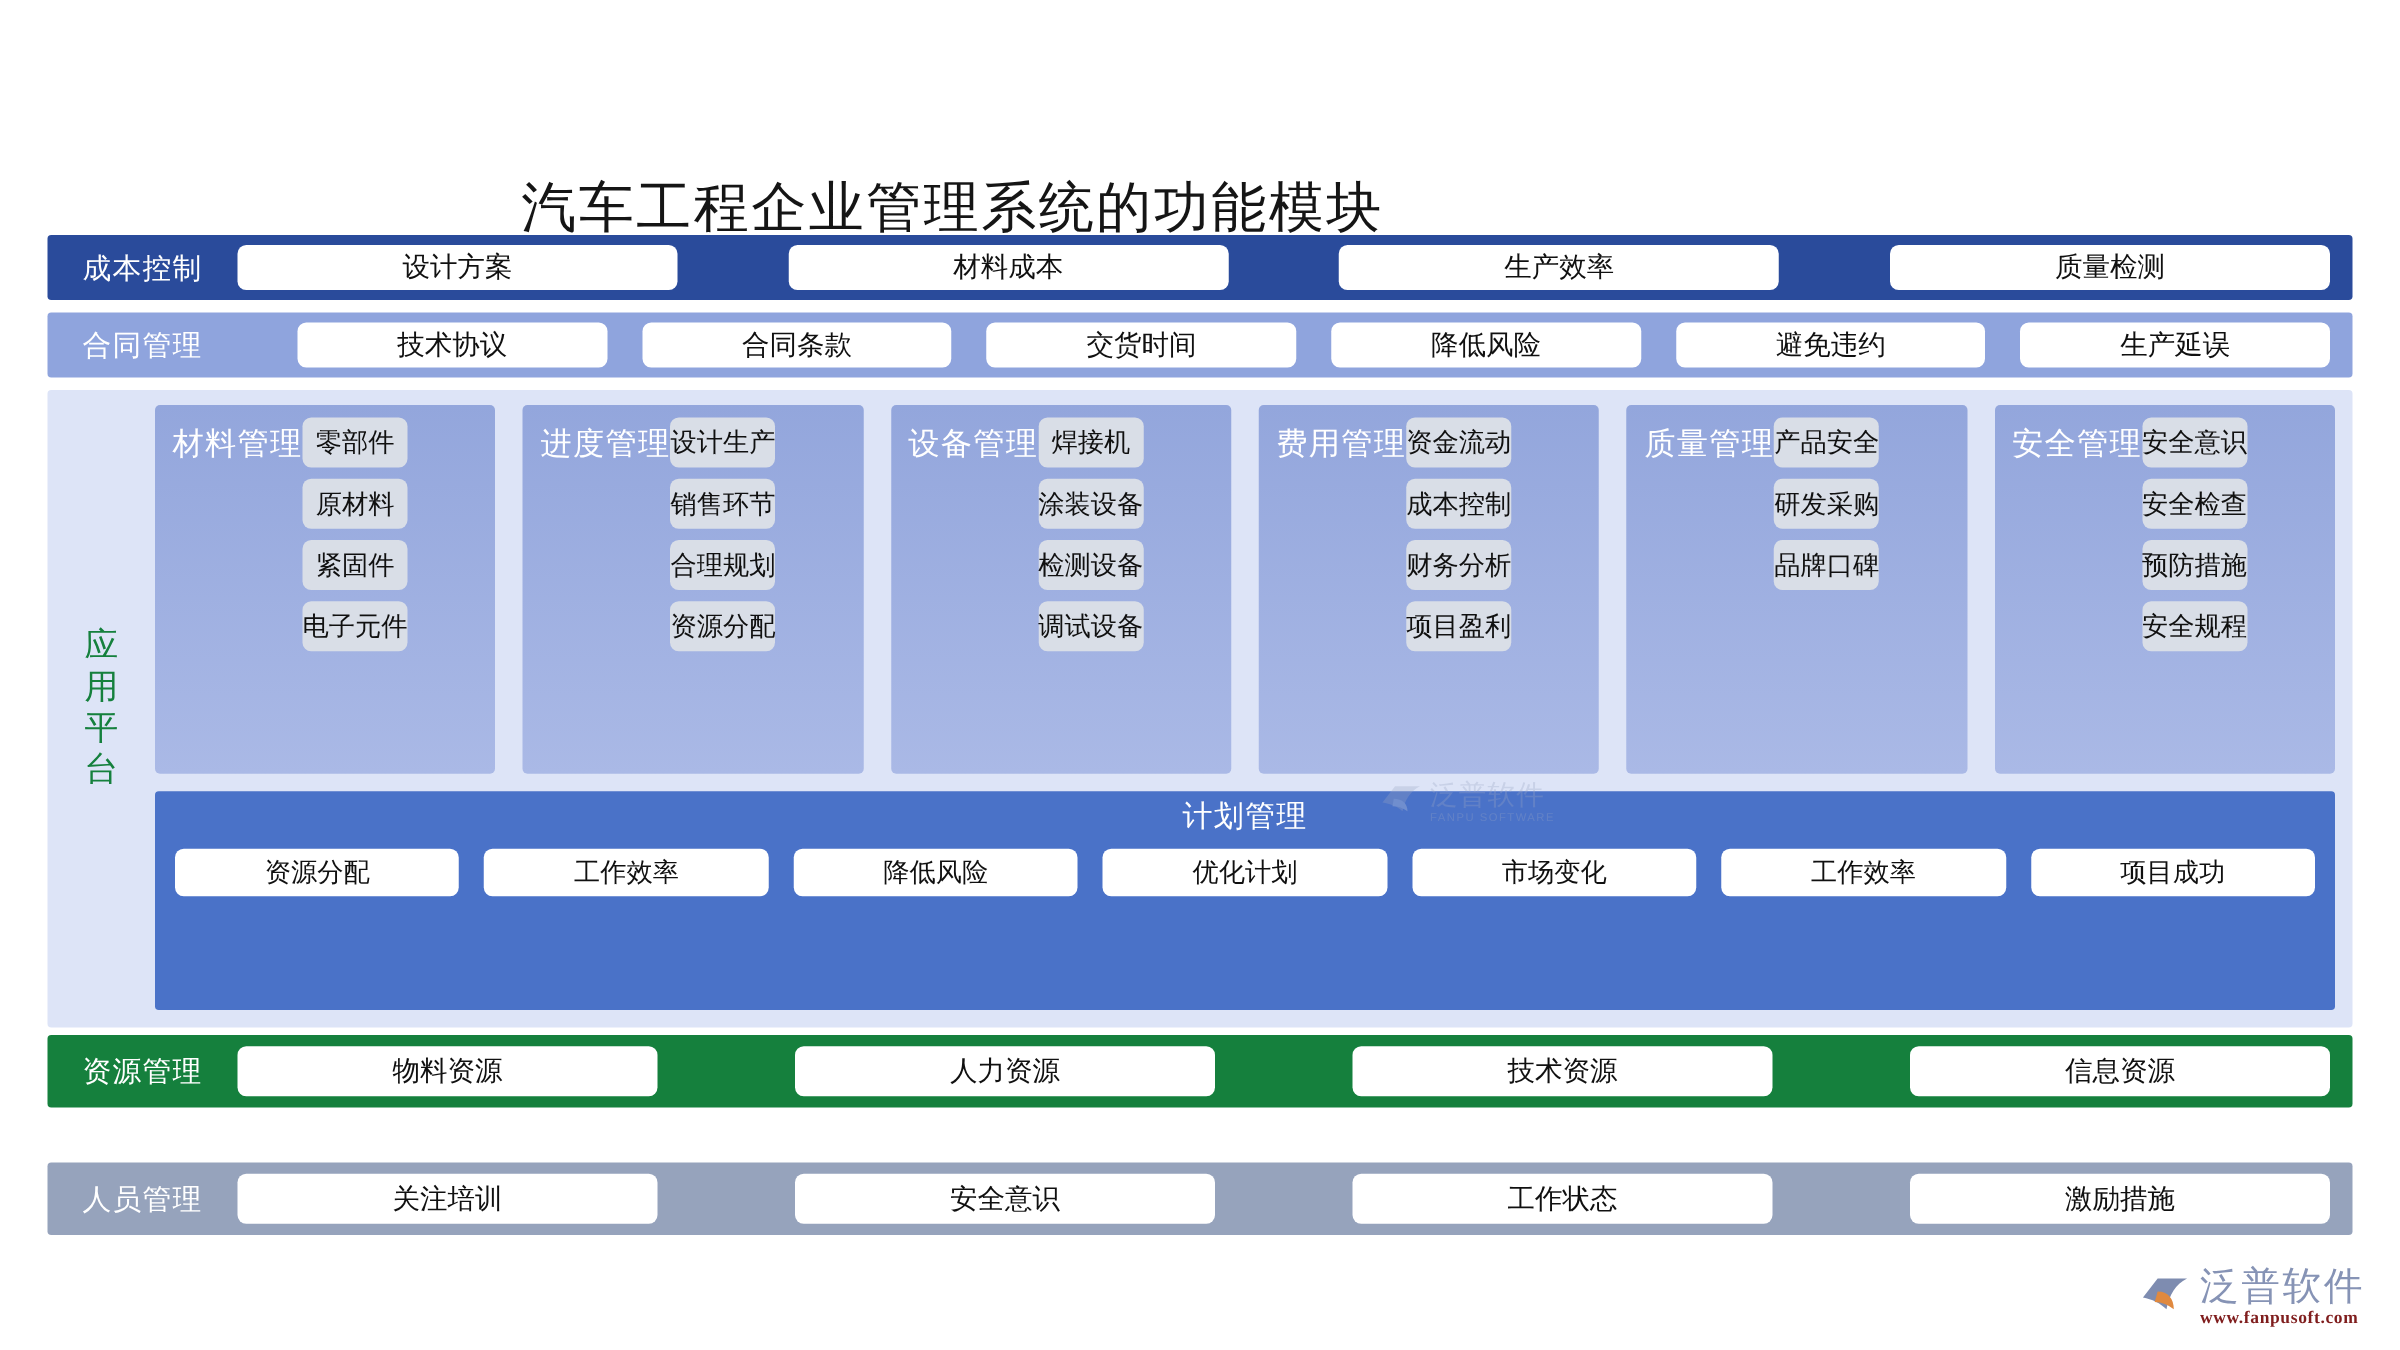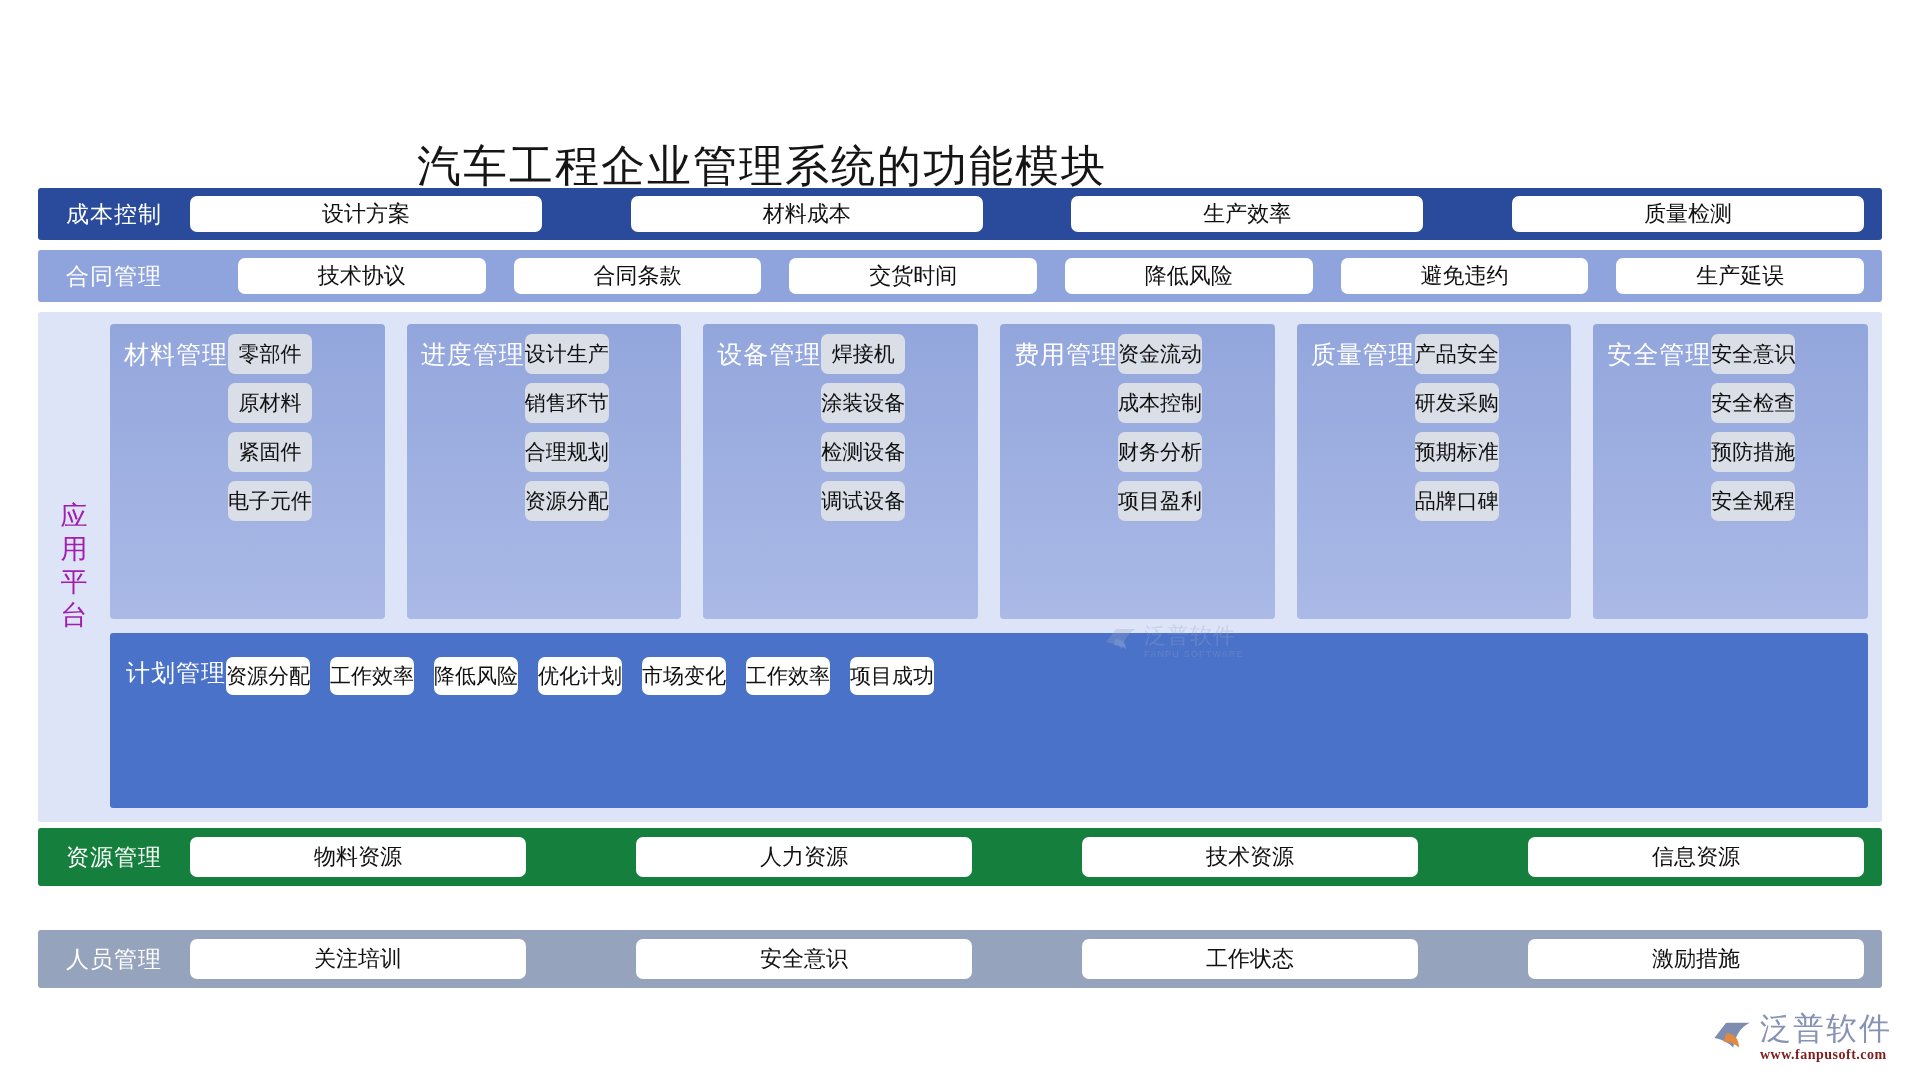--- a/index.html
+++ b/index.html
@@ -42,21 +42,21 @@
   #row-contract .pills{padding-right:18px;gap:28px;}
   #row-contract .pill{height:36px;flex:1 1 0;}
 
   
   #platform{
     position:absolute;left:38px;top:312px;width:1844px;height:510px;
     background:#dde4f7;border-radius:3px;display:flex;box-sizing:border-box;
     padding:12px 14px 14px 0;
   }
   #platform-label{
-    flex:0 0 auto;width:72px;color:#a21caf;font-size:27px;line-height:1.22;
+    flex:0 0 auto;width:86px;color:#15803d;font-size:27px;line-height:1.22;
     display:flex;align-items:center;justify-content:center;text-align:center;
     letter-spacing:0;
   }
   #platform-label span{display:block;width:30px;word-break:break-all;}
   #platform-body{flex:1 1 auto;display:flex;flex-direction:column;gap:14px;}
   #cards{flex:0 0 auto;display:flex;gap:22px;height:295px;}
   .card{
     flex:1 1 0;border-radius:4px;box-sizing:border-box;padding:10px 14px 12px;
     background:linear-gradient(180deg,#93a6dc 0%,#aab9e6 100%);
     display:flex;flex-direction:row;
@@ -66,21 +66,21 @@
   }
   .card-items{display:flex;flex-direction:column;gap:9px;}
   .card-item{
     background:#d9dee7;border-radius:7px;height:40px;display:flex;align-items:center;
     justify-content:center;font-size:21px;color:#101010;
   }
 
   
   #plan{
     flex:1 1 auto;background:#4a72c8;border-radius:3px;box-sizing:border-box;
-    padding:24px 16px 14px;display:flex;flex-direction:row;
+    padding:4px 16px 14px;display:flex;flex-direction:column;
   }
   #plan-title{color:#ffffff;font-size:24px;text-align:center;margin-bottom:10px;letter-spacing:1px;}
   #plan-pills{display:flex;gap:20px;}
   #plan-pills .pill{flex:1 1 0;height:38px;font-size:21px;}
 
   
   #row-resource{top:828px;height:58px;background:#15803d;align-items:center;}
   #row-resource .pills{padding-right:18px;gap:110px;}
   #row-resource .pill{height:40px;flex:1 1 0;}
 
@@ -184,21 +184,20 @@
             <div class="card-item">财务分析</div>
             <div class="card-item">项目盈利</div>
           </div>
         </div>
 
         <div class="card">
           <div class="card-title">质量管理</div>
           <div class="card-items">
             <div class="card-item">产品安全</div>
             <div class="card-item">研发采购</div>
-            <div class="card-item">预期标准</div>
             <div class="card-item">品牌口碑</div>
           </div>
         </div>
 
         <div class="card">
           <div class="card-title">安全管理</div>
           <div class="card-items">
             <div class="card-item">安全意识</div>
             <div class="card-item">安全检查</div>
             <div class="card-item">预防措施</div>

